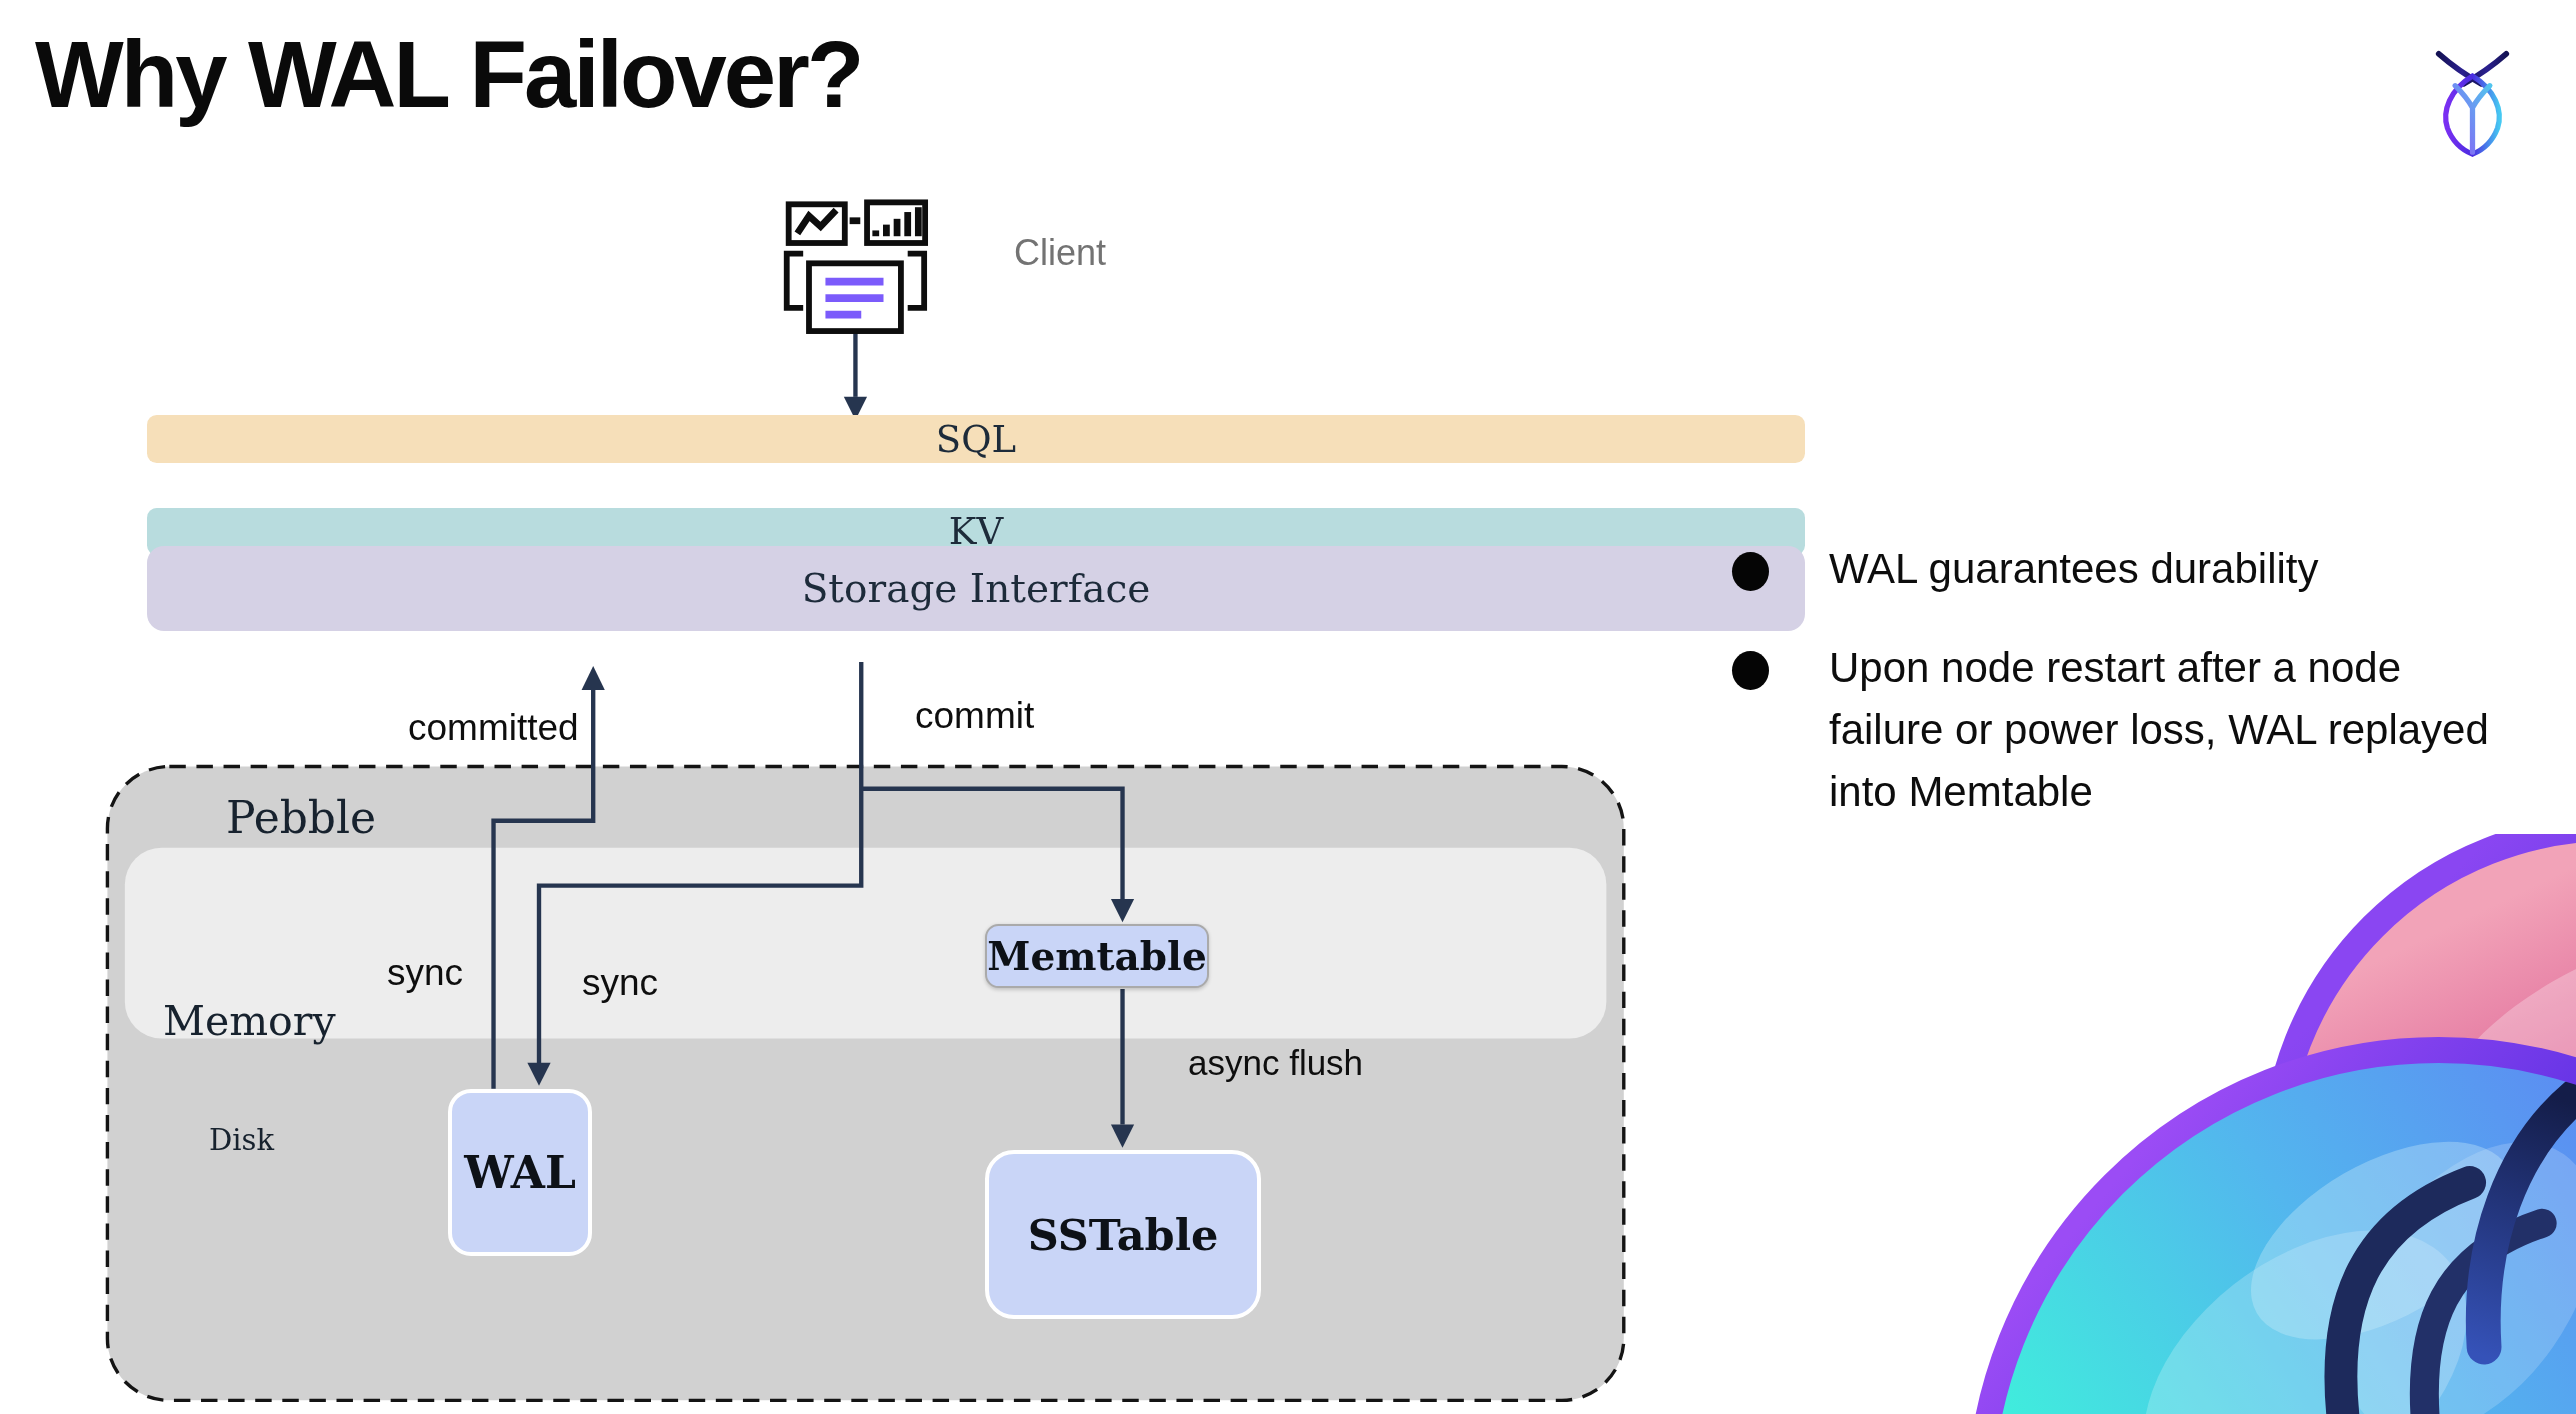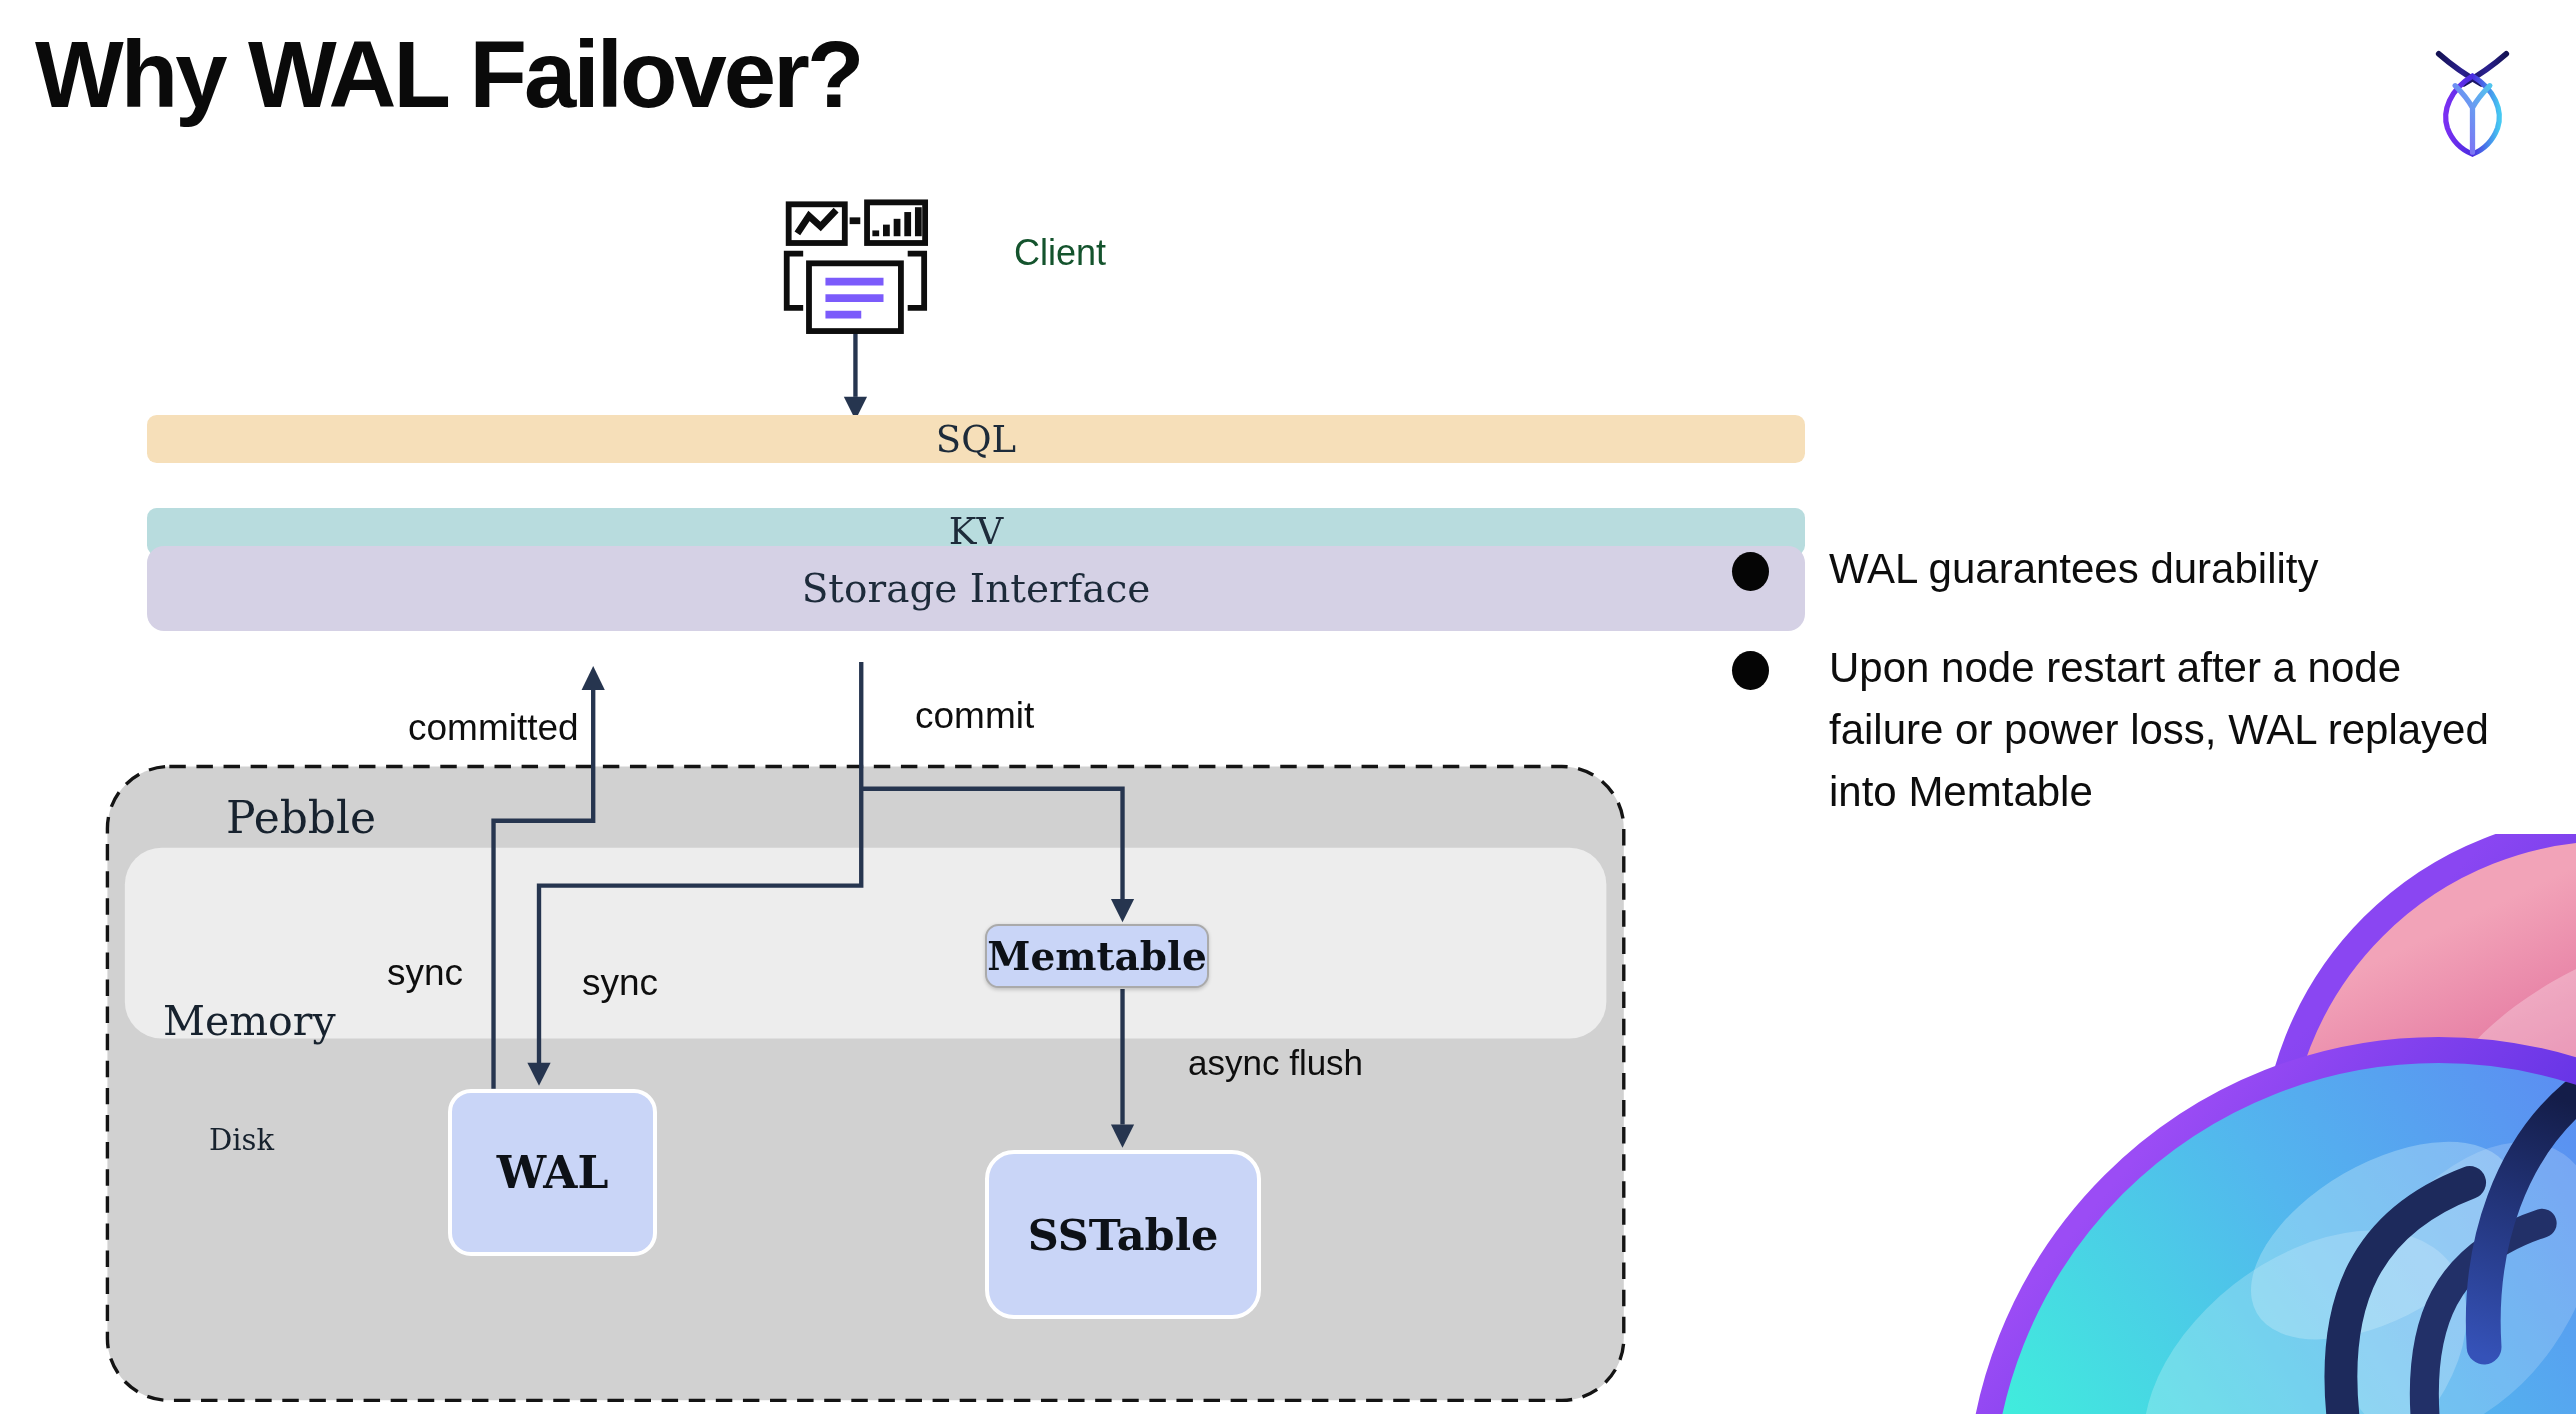--- a/index.html
+++ b/index.html
@@ -26,30 +26,30 @@
   .lbl-pebble{left:226px;top:792px;font-size:44px;}
   .lbl-memory{left:163px;top:997px;font-size:41px;}
   .lbl-disk{left:209px;top:1123px;font-size:29px;}
   
   .node-box{
     background:#c9d5f7;display:flex;align-items:center;justify-content:center;
     font-family:"DejaVu Serif","Liberation Serif",serif;font-weight:bold;color:#0d1117;
     box-sizing:border-box;
   }
   .box-memtable{left:985px;top:924px;width:224px;height:64px;border:2.9px solid #aaaaaa;border-radius:13.5px;font-size:39px;box-shadow:0 1.9px 3.9px rgba(0,0,0,.18);}
-  .box-wal{left:448px;top:1089px;width:209px;height:167px;border:4.8px solid #ffffff;border-radius:23px;font-size:44px;}
+  .box-wal{left:448px;top:1089px;width:144px;height:167px;border:4.8px solid #ffffff;border-radius:23px;font-size:44px;}
   .box-sstable{left:985px;top:1150px;width:276px;height:169px;border:4.8px solid #ffffff;border-radius:29px;font-size:43px;}
   
   .edge-label{font-size:37px;color:#0e0e0e;font-family:"Liberation Sans",sans-serif;}
   .lbl-committed{left:408px;top:707px;}
   .lbl-commit{left:915px;top:695px;}
   .lbl-sync1{left:387px;top:952px;}
   .lbl-sync2{left:582px;top:962px;}
   .lbl-async{left:1188px;top:1043px;font-size:35px;}
-  .lbl-client{left:1014px;top:232px;font-size:36px;color:#14532d;}
+  .lbl-client{left:1014px;top:232px;font-size:36px;color:#737373;}
   
   .bullets{left:1732px;top:538px;width:784px;}
   .bullet-item{display:flex;align-items:flex-start;margin-bottom:37px;}
   .bullet-dot{flex:0 0 auto;width:37px;height:39px;border-radius:50%;background:#050505;margin:13.5px 60px 0 0;}
   .bullet-text{font-size:42px;line-height:62px;color:#0d0d0d;}
   svg{display:block;}
 </style>
 </head>
 <body>
 

